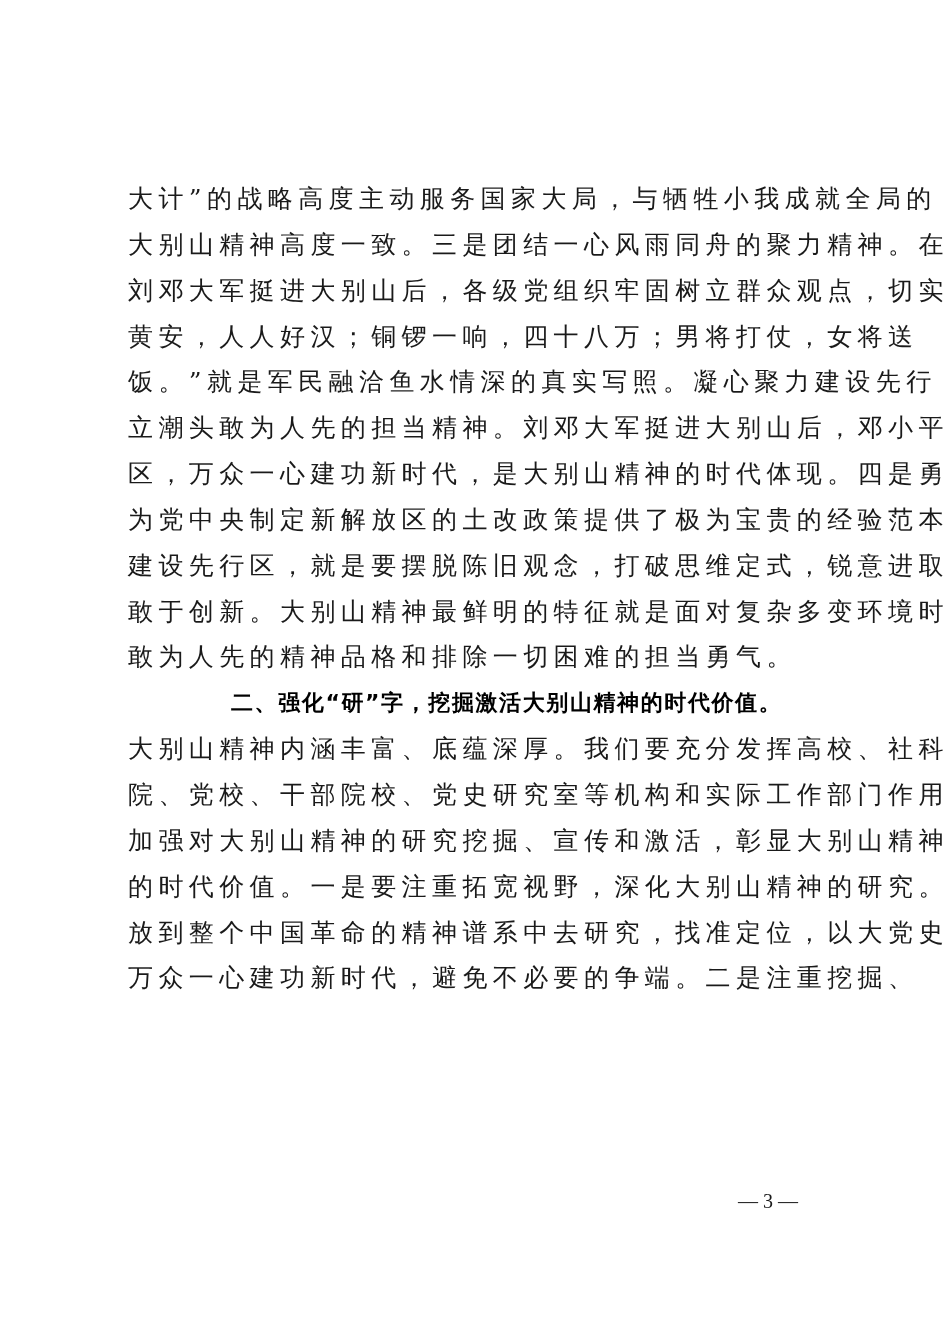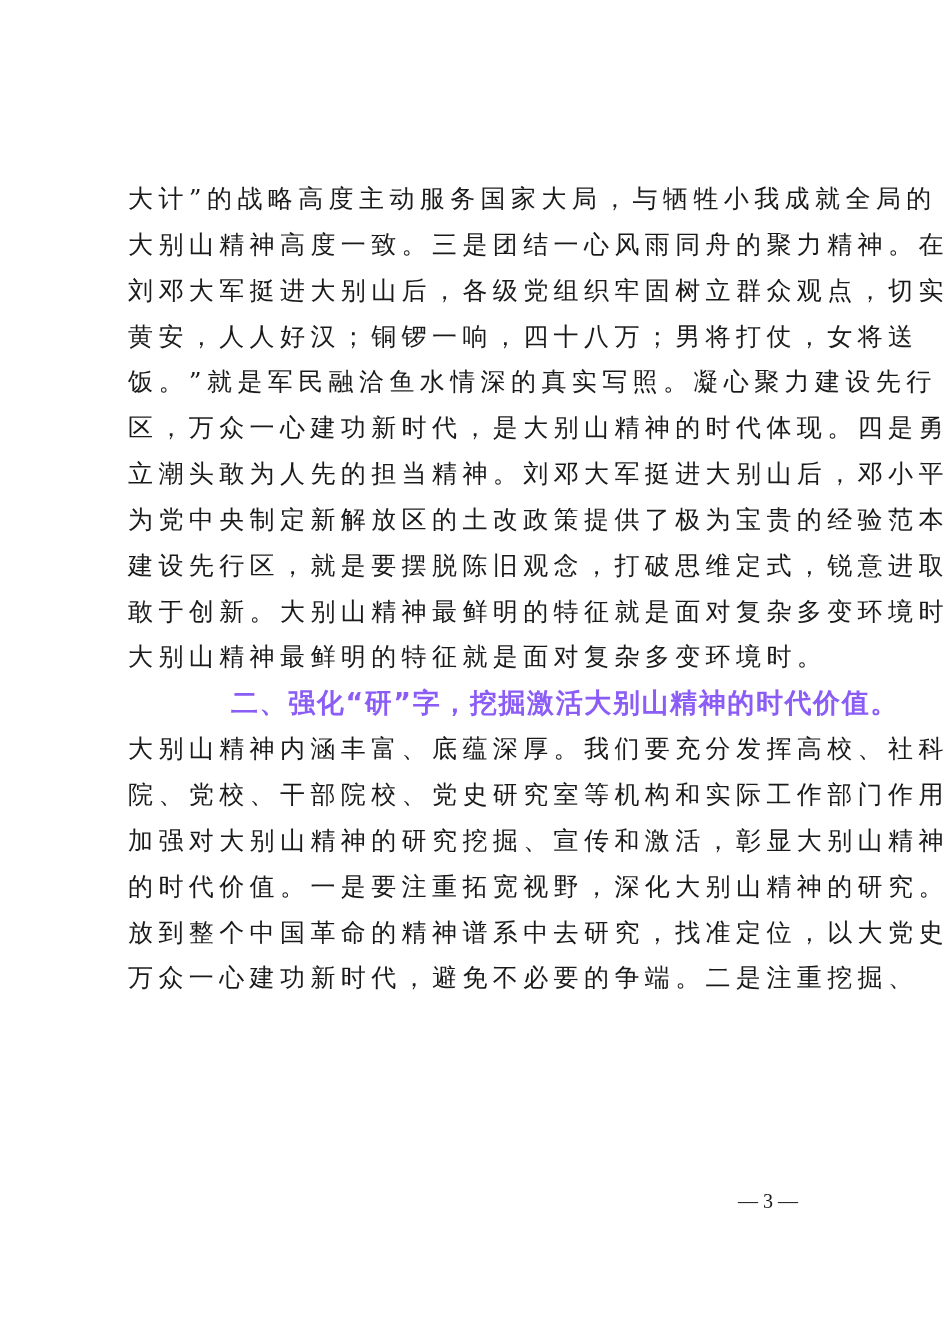--- a/index.html
+++ b/index.html
@@ -36,22 +36,22 @@
       white-space: nowrap;
       font-family: "DejaVu Serif", "Liberation Serif", serif;
       font-weight: normal;
       color: #1a1a1a;
     }
     .line.heading {
       padding-left: 103px;
       font-family: "DejaVu Sans", "Liberation Sans", sans-serif;
       font-weight: bold;
       letter-spacing: 1.6px;
-      font-size: 27px;
-      color: #8b5cf6;
+      font-size: 22px;
+      color: #000000;
     }
     .page-number {
       position: absolute;
       left: 738px;
       top: 1190px;
       font-size: 20px;
       font-family: "Liberation Serif", "DejaVu Serif", serif;
       color: #1a1a1a;
       white-space: nowrap;
     }
@@ -59,26 +59,26 @@
 </head>
 <body>
 
 <div class="page">
   <div class="body-text">
     <div class="line">大计”的战略高度主动服务国家大局，与牺牲小我成就全局的</div>
     <div class="line">大别山精神高度一致。三是团结一心风雨同舟的聚力精神。在</div>
     <div class="line">刘邓大军挺进大别山后，各级党组织牢固树立群众观点，切实</div>
     <div class="line">黄安，人人好汉；铜锣一响，四十八万；男将打仗，女将送</div>
     <div class="line">饭。”就是军民融洽鱼水情深的真实写照。凝心聚力建设先行</div>
+    <div class="line">立潮头敢为人先的担当精神。刘邓大军挺进大别山后，邓小平</div>
     <div class="line">区，万众一心建功新时代，是大别山精神的时代体现。四是勇</div>
-    <div class="line">立潮头敢为人先的担当精神。刘邓大军挺进大别山后，邓小平</div>
     <div class="line">为党中央制定新解放区的土改政策提供了极为宝贵的经验范本。</div>
     <div class="line">建设先行区，就是要摆脱陈旧观念，打破思维定式，锐意进取、</div>
     <div class="line">敢于创新。大别山精神最鲜明的特征就是面对复杂多变环境时</div>
-    <div class="line">大别山精神最鲜明的特征就是面对复杂多变环境时。</div>
+    <div class="line">敢为人先的精神品格和排除一切困难的担当勇气。</div>
     <div class="line heading">二、强化“研”字，挖掘激活大别山精神的时代价值。</div>
     <div class="line">大别山精神内涵丰富、底蕴深厚。我们要充分发挥高校、社科</div>
     <div class="line">院、党校、干部院校、党史研究室等机构和实际工作部门作用，</div>
     <div class="line">加强对大别山精神的研究挖掘、宣传和激活，彰显大别山精神</div>
     <div class="line">的时代价值。一是要注重拓宽视野，深化大别山精神的研究。</div>
     <div class="line">放到整个中国革命的精神谱系中去研究，找准定位，以大党史</div>
     <div class="line">万众一心建功新时代，避免不必要的争端。二是注重挖掘、</div>
   </div>
   <div class="page-number">— 3 —</div>
 </div>

